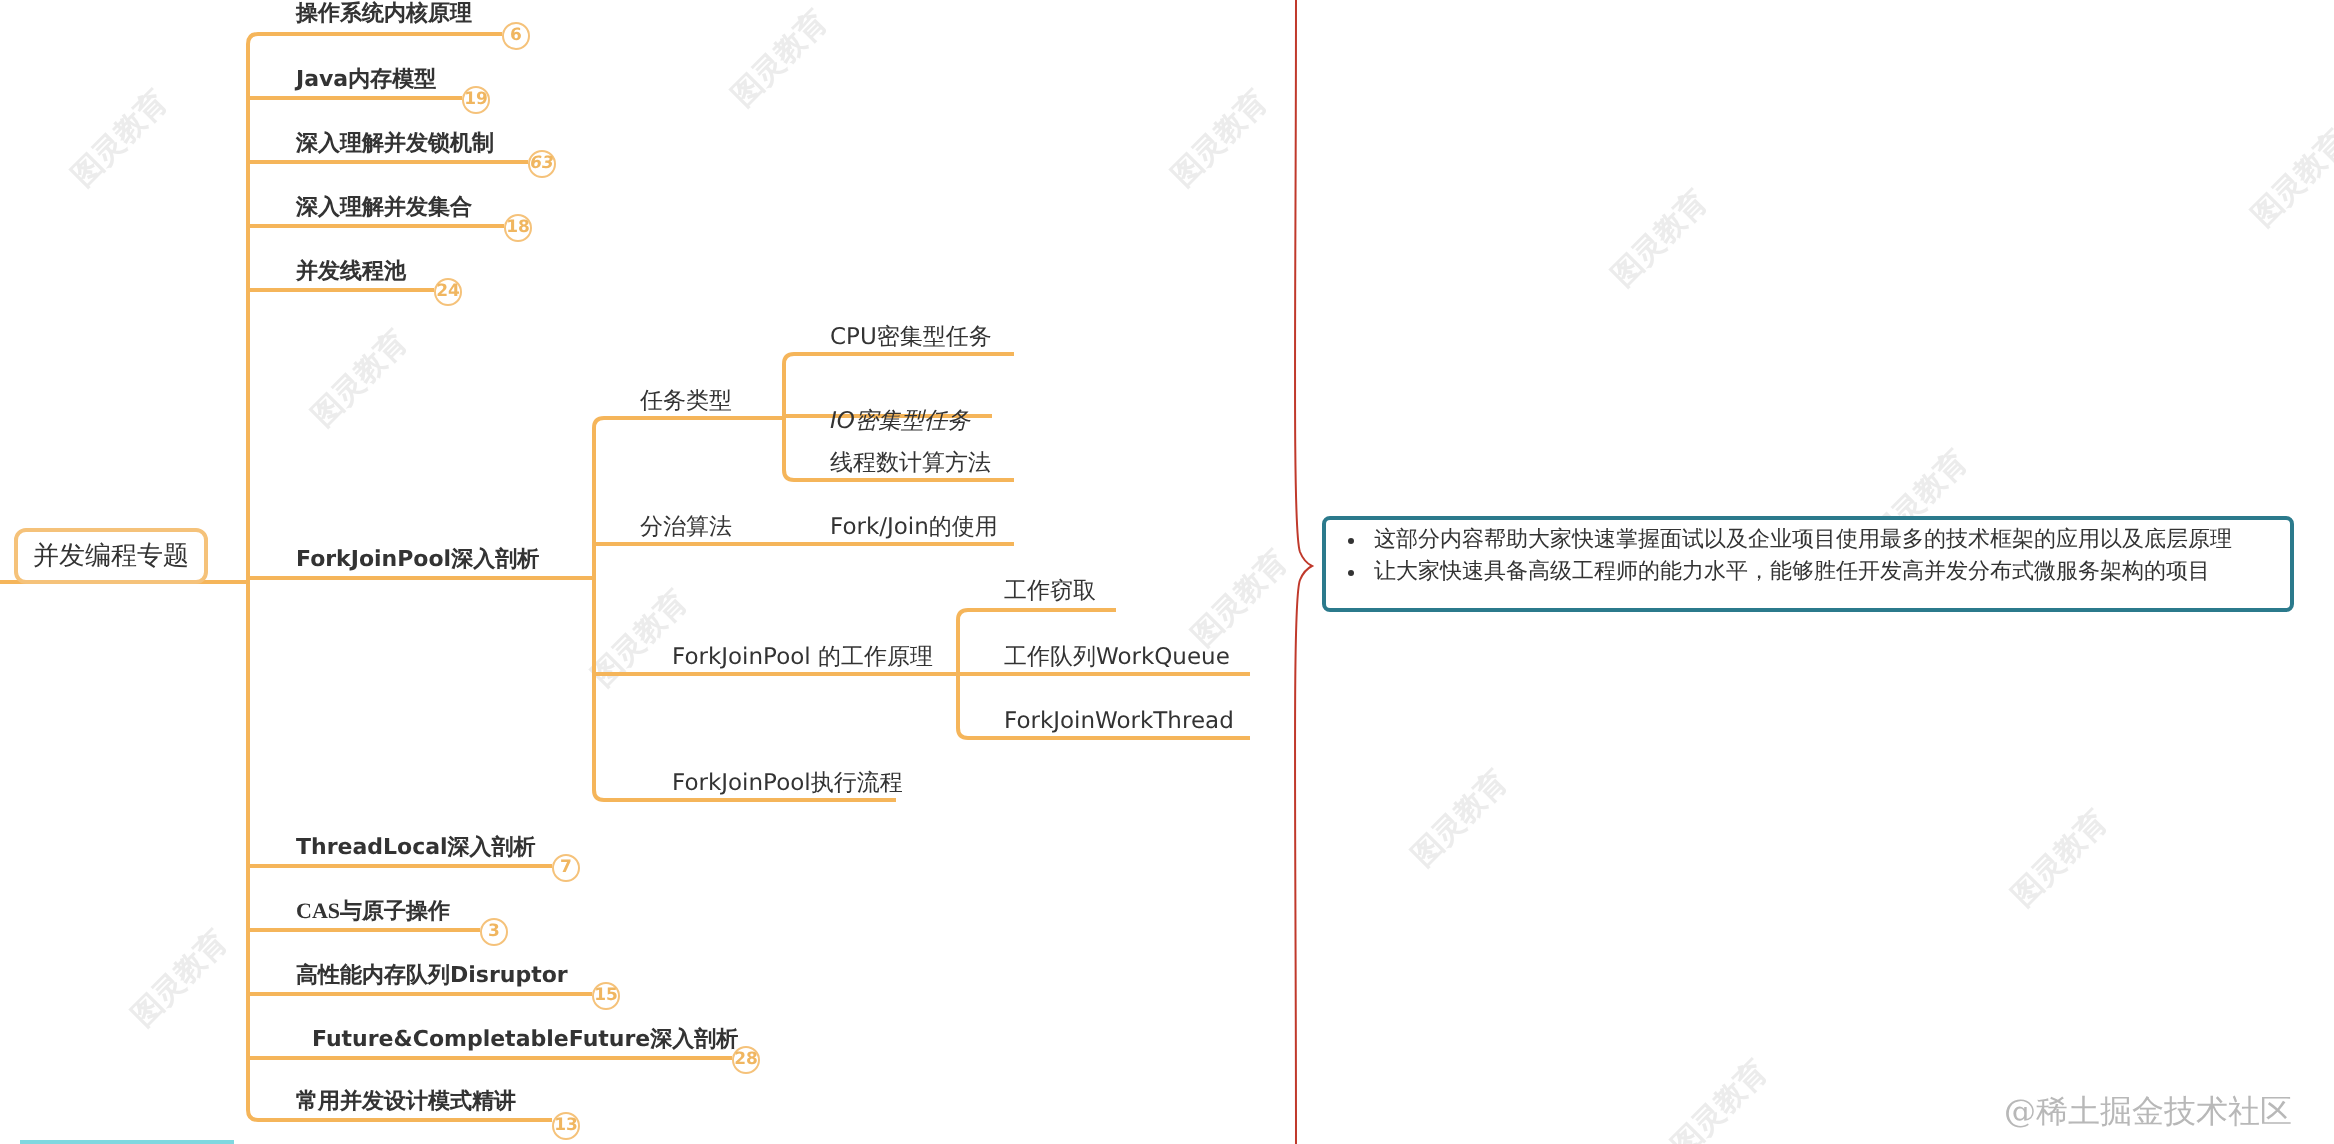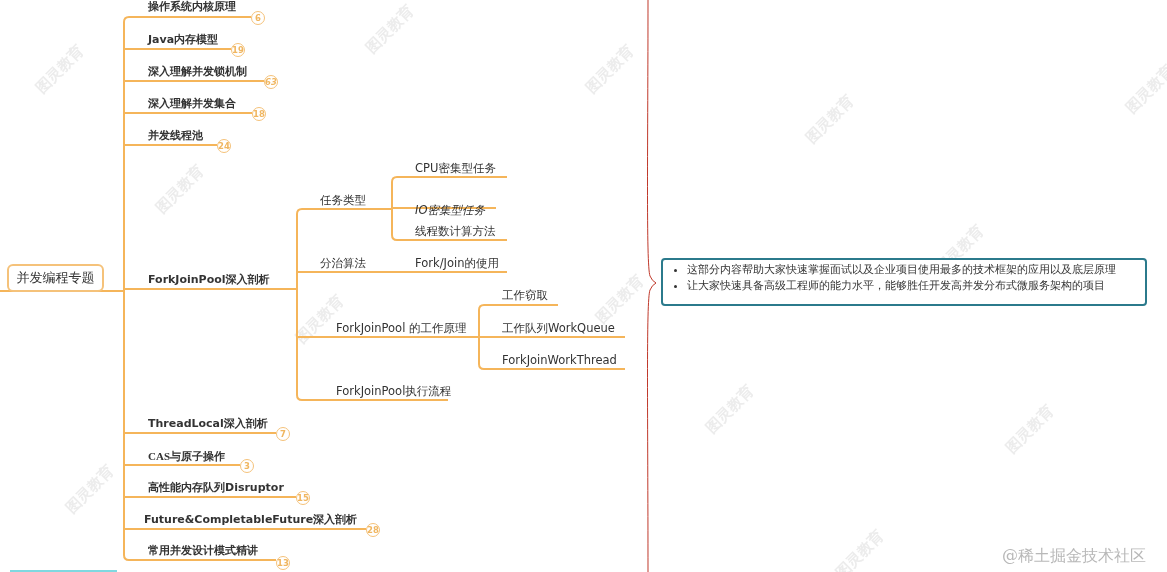--- a/index.html
+++ b/index.html
@@ -123,21 +123,21 @@
 
 <div class="lbl b" style="left:148px;top:417px;">ThreadLocal深入剖析</div>
 <div class="badge" style="left:276px;top:427px;">7</div>
 
 <div class="lbl b" style="left:148px;top:449px;font-family:Liberation Serif, serif;">CAS与原子操作</div>
 <div class="badge" style="left:240px;top:459px;">3</div>
 
 <div class="lbl b" style="left:148px;top:481px;">高性能内存队列Disruptor</div>
 <div class="badge" style="left:296px;top:491px;">15</div>
 
-<div class="lbl b" style="left:144px;top:513px;text-align:right;">Future&amp;CompletableFuture深入剖析</div>
+<div class="lbl b" style="left:156px;top:513px;text-align:right;">Future&amp;CompletableFuture深入剖析</div>
 <div class="badge" style="left:366px;top:523px;">28</div>
 
 <div class="lbl b" style="left:148px;top:544px;">常用并发设计模式精讲</div>
 <div class="badge" style="left:276px;top:556px;text-align:right;">13</div>
 
 <div class="note">
   <ul>
     <li>这部分内容帮助大家快速掌握面试以及企业项目使用最多的技术框架的应用以及底层原理</li>
     <li>让大家快速具备高级工程师的能力水平，能够胜任开发高并发分布式微服务架构的项目</li>
   </ul>

